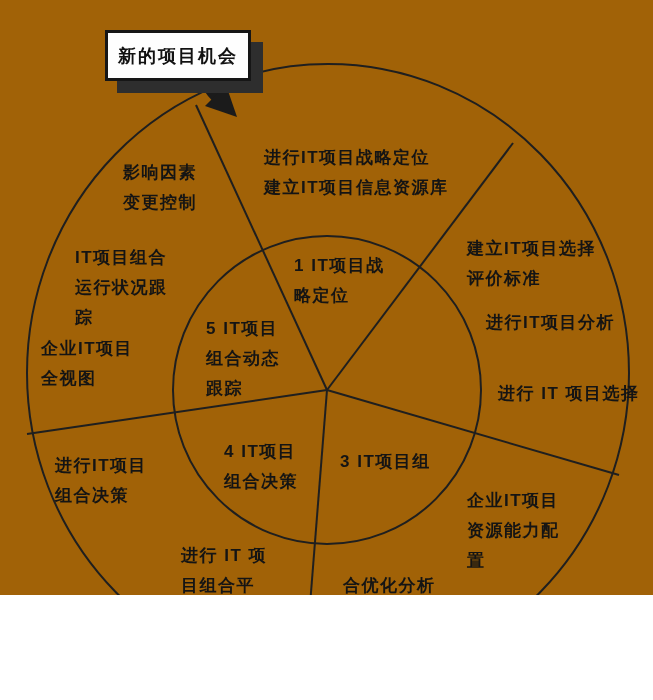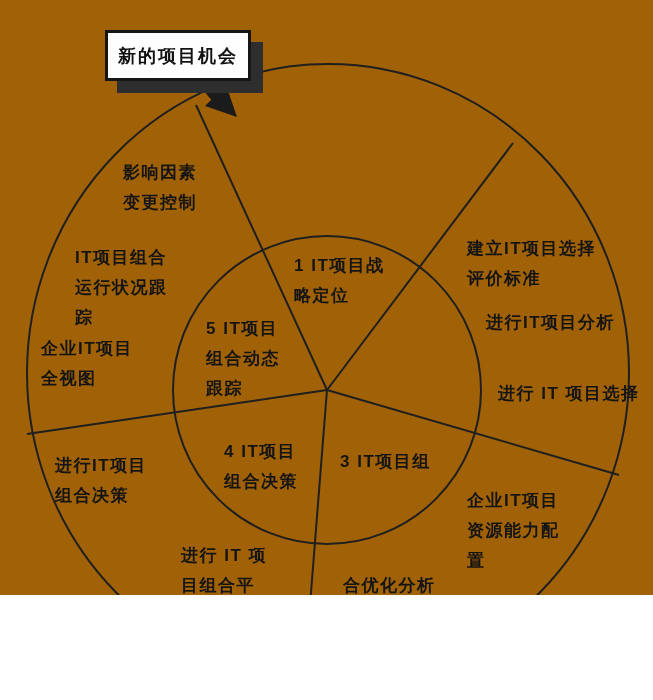--- a/index.html
+++ b/index.html
@@ -42,20 +42,24 @@
 
     <path d="M199,70 Q208,88 217,97" stroke="#1b1b1b" stroke-width="12" fill="none"></path>
     <polygon points="237,117 205,106 226,85" fill="#1b1b1b"></polygon>
   </svg>
 
   <div class="callout-shadow"></div>
   <div class="callout-box">
     <span>新的项目机会</span>
   </div>
 
+  <div class="lbl" style="left:264px;top:143px">
+    <div>进行IT项目战略定位</div>
+    <div>建立IT项目信息资源库</div>
+  </div>
   <div class="lbl" style="left:123px;top:158px">
     <div>影响因素</div>
     <div>变更控制</div>
   </div>
   <div class="lbl" style="left:75px;top:243px">
     <div>IT项目组合</div>
     <div>运行状况跟</div>
     <div>踪</div>
   </div>
   <div class="lbl" style="left:41px;top:334px">

